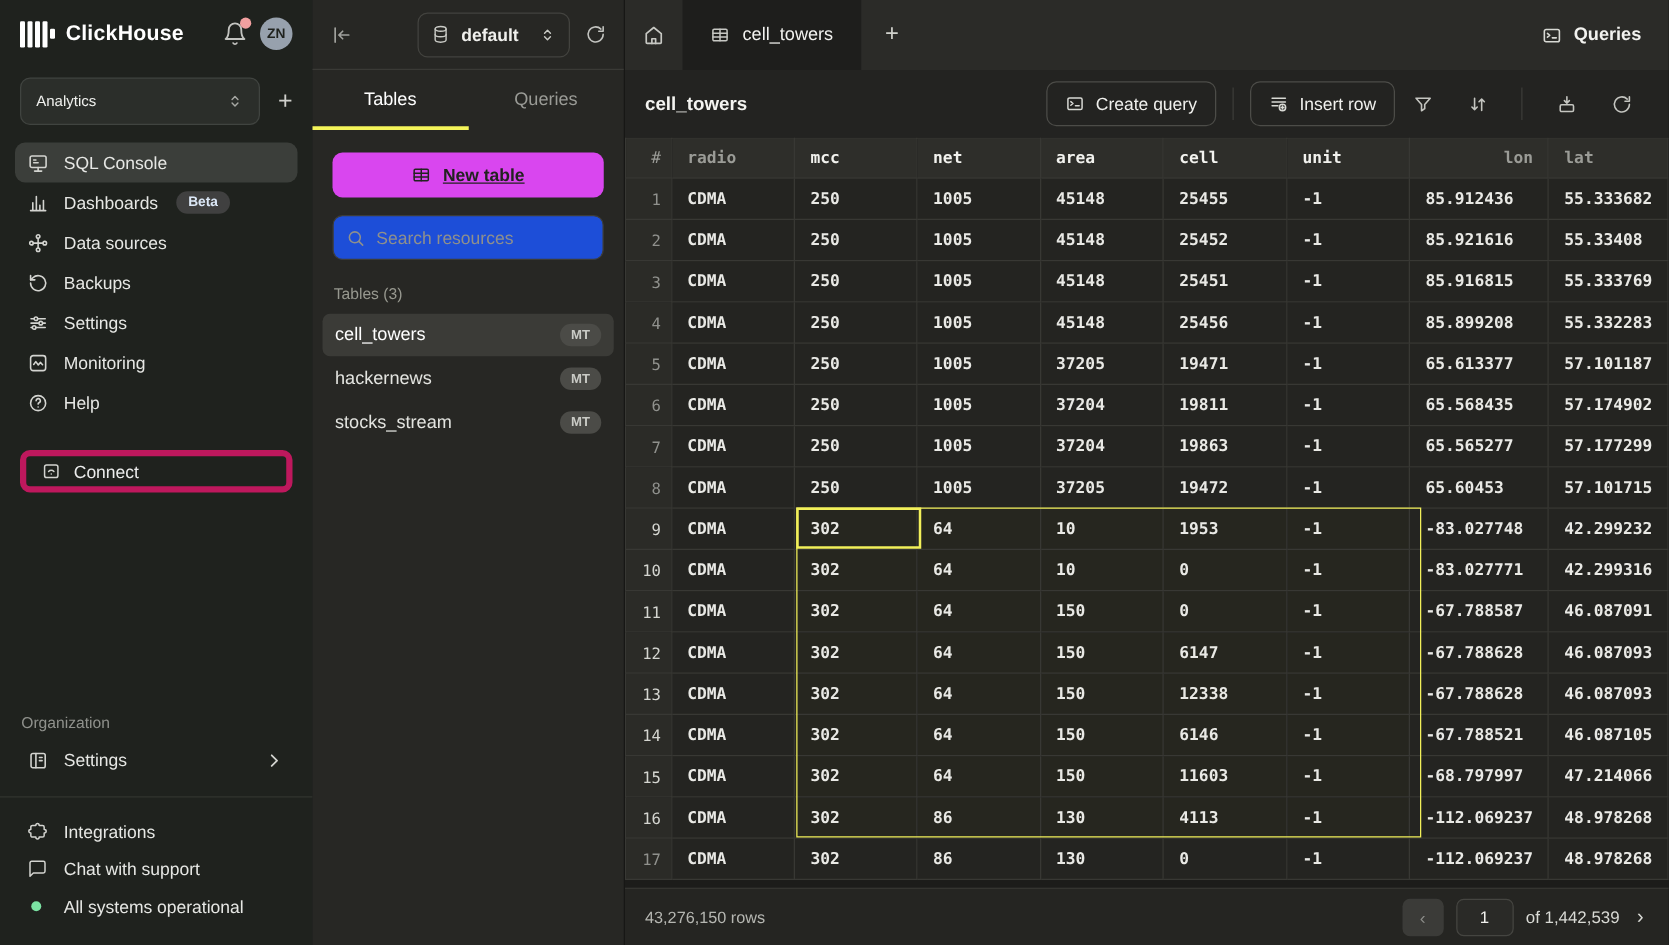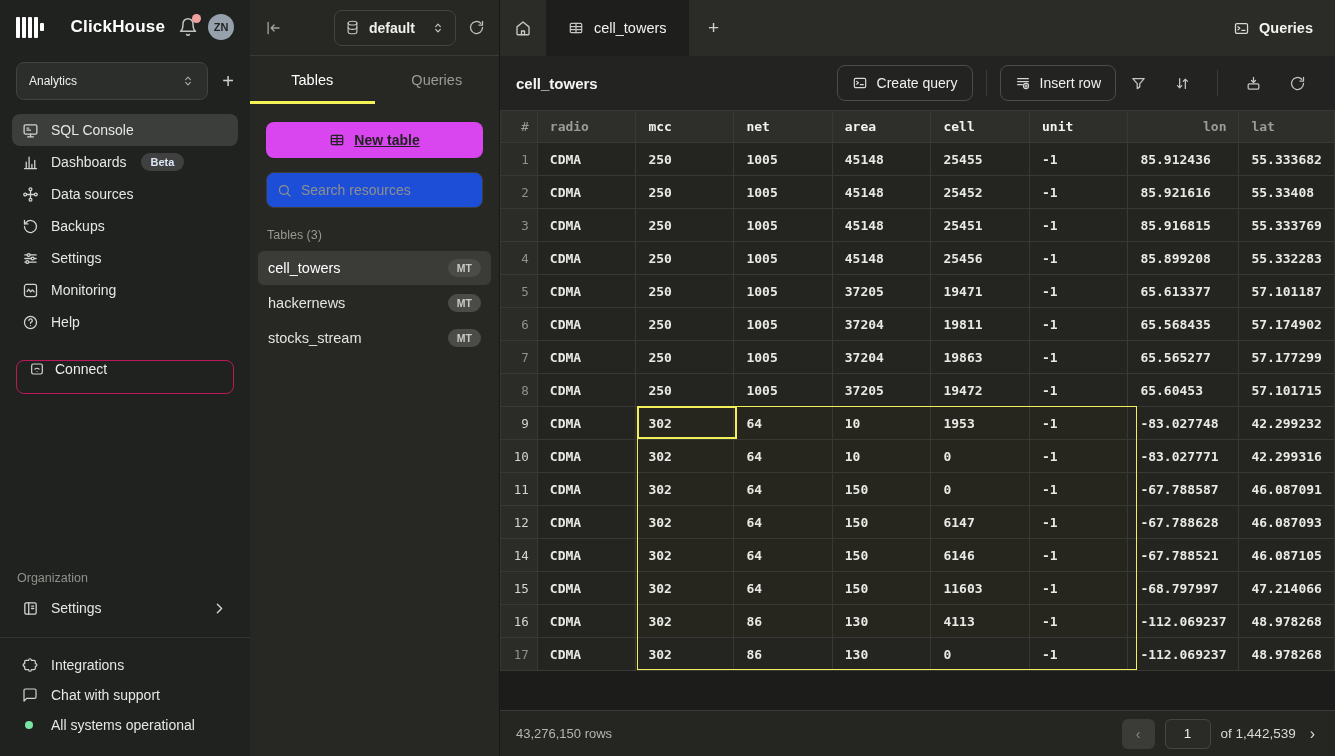--- a/index.html
+++ b/index.html
@@ -7,35 +7,35 @@
   body { font-family:"Liberation Sans", sans-serif; background:#1d1d1b; color:#e8e9e6; }
   svg { display:block; }
   .app { display:flex; width:1335px; height:756px; }
 
   
   .sidebar { width:250px; flex-shrink:0; background:#1f221e; display:flex; flex-direction:column; }
   .sb-head { height:54px; display:flex; align-items:center; padding:0 16px; }
   .logo { display:flex; align-items:center; gap:2.5px; }
   .logo .bar { width:3.5px; height:21px; background:#ffffff; border-radius:1px; }
   .logo .bar.short { height:8px; }
-  .brand { color:#ffffff; font-size:17px; font-weight:700; margin-left:27px; letter-spacing:.2px; }
+  .brand { color:#ffffff; font-size:17px; font-weight:700; margin-left:9px; letter-spacing:.2px; }
   .sb-head-right { margin-left:auto; display:flex; align-items:center; gap:10px; }
   .bell { position:relative; color:#c3c4c0; width:20px; height:20px; }
   .bell .dot { position:absolute; top:-3px; right:-3px; width:9px; height:9px; border-radius:50%; background:#f2a0a0; }
   .avatar { width:26px; height:26px; border-radius:50%; background:#97a1ad; color:#1f221e; font-size:11px; font-weight:700; display:flex; align-items:center; justify-content:center; }
   .ws-row { display:flex; align-items:center; gap:14px; padding:8px 16px 12px; }
   .ws-select { flex:1; height:38px; background:#2b2e2a; border:1px solid #404440; border-radius:8px; display:flex; align-items:center; padding:0 12px; color:#f0f1ee; font-size:12px; gap:8px; cursor:pointer; }
   .ws-select .chev { margin-left:auto; color:#a7a8a4; }
   .plus-btn { color:#cfd0cc; font-size:20px; font-weight:400; line-height:1; cursor:pointer; }
   .nav { padding:2px 12px; display:flex; flex-direction:column; }
   .nav-item { height:32px; border-radius:8px; display:flex; align-items:center; gap:12px; padding:0 10px; color:#e6e7e4; font-size:14px; cursor:pointer; }
   .nav-item.active { background:#3b3e3a; }
   .nav-item svg { width:17px; height:17px; color:#d3d4d0; flex-shrink:0; }
   .badge-beta { background:#404040; color:#dbe7f6; font-size:11px; font-weight:700; padding:3px 10px; border-radius:11px; margin-left:2px; }
-  .connect-btn { margin:20px 16px 0; height:34px; border:1px solid #be185d; border-radius:8px; display:flex; align-items:flex-start; gap:10px; padding:0 12px; color:#eceded; font-size:14px; cursor:pointer; }
+  .connect-btn { margin:20px 16px 0; height:34px; border:5px solid #be185d; border-radius:8px; display:flex; align-items:center; gap:10px; padding:0 12px; color:#eceded; font-size:14px; cursor:pointer; }
   .connect-btn svg { width:16px; height:16px; color:#d3d4d0; }
   .sb-spacer { flex:1; }
   .org-label { color:#8f918c; font-size:12.5px; padding:0 17px 6px; }
   .org-item { height:34px; display:flex; align-items:center; gap:12px; margin:0 12px; padding:0 10px; color:#e6e7e4; font-size:14px; border-radius:8px; cursor:pointer; }
   .org-item svg { width:17px; height:17px; color:#d3d4d0; }
   .org-item .chev-r { margin-left:auto; color:#b8b9b5; }
   .sb-div { border-top:1px solid #32352f; margin:12px 0 12px; }
   .sb-foot { padding:0 22px 16px; display:flex; flex-direction:column; }
   .foot-item { height:30px; display:flex; align-items:center; gap:13px; color:#e6e7e4; font-size:14px; cursor:pointer; }
   .foot-item svg { width:16px; height:16px; color:#d3d4d0; }
@@ -546,20 +546,31 @@
               <td>CDMA</td>
               <td class="sel">302</td>
               <td class="sel">64</td>
               <td class="sel">150</td>
               <td class="sel">6147</td>
               <td class="sel">-1</td>
               <td>-67.788628</td>
               <td>46.087093</td>
             </tr>
             <tr>
+              <td class="idx selrow">13</td>
+              <td>CDMA</td>
+              <td class="sel">302</td>
+              <td class="sel">64</td>
+              <td class="sel">150</td>
+              <td class="sel">12338</td>
+              <td class="sel">-1</td>
+              <td>-67.788628</td>
+              <td>46.087093</td>
+            </tr>
+            <tr>
               <td class="idx selrow">14</td>
               <td>CDMA</td>
               <td class="sel">302</td>
               <td class="sel">64</td>
               <td class="sel">150</td>
               <td class="sel">6146</td>
               <td class="sel">-1</td>
               <td>-67.788521</td>
               <td>46.087105</td>
             </tr>

